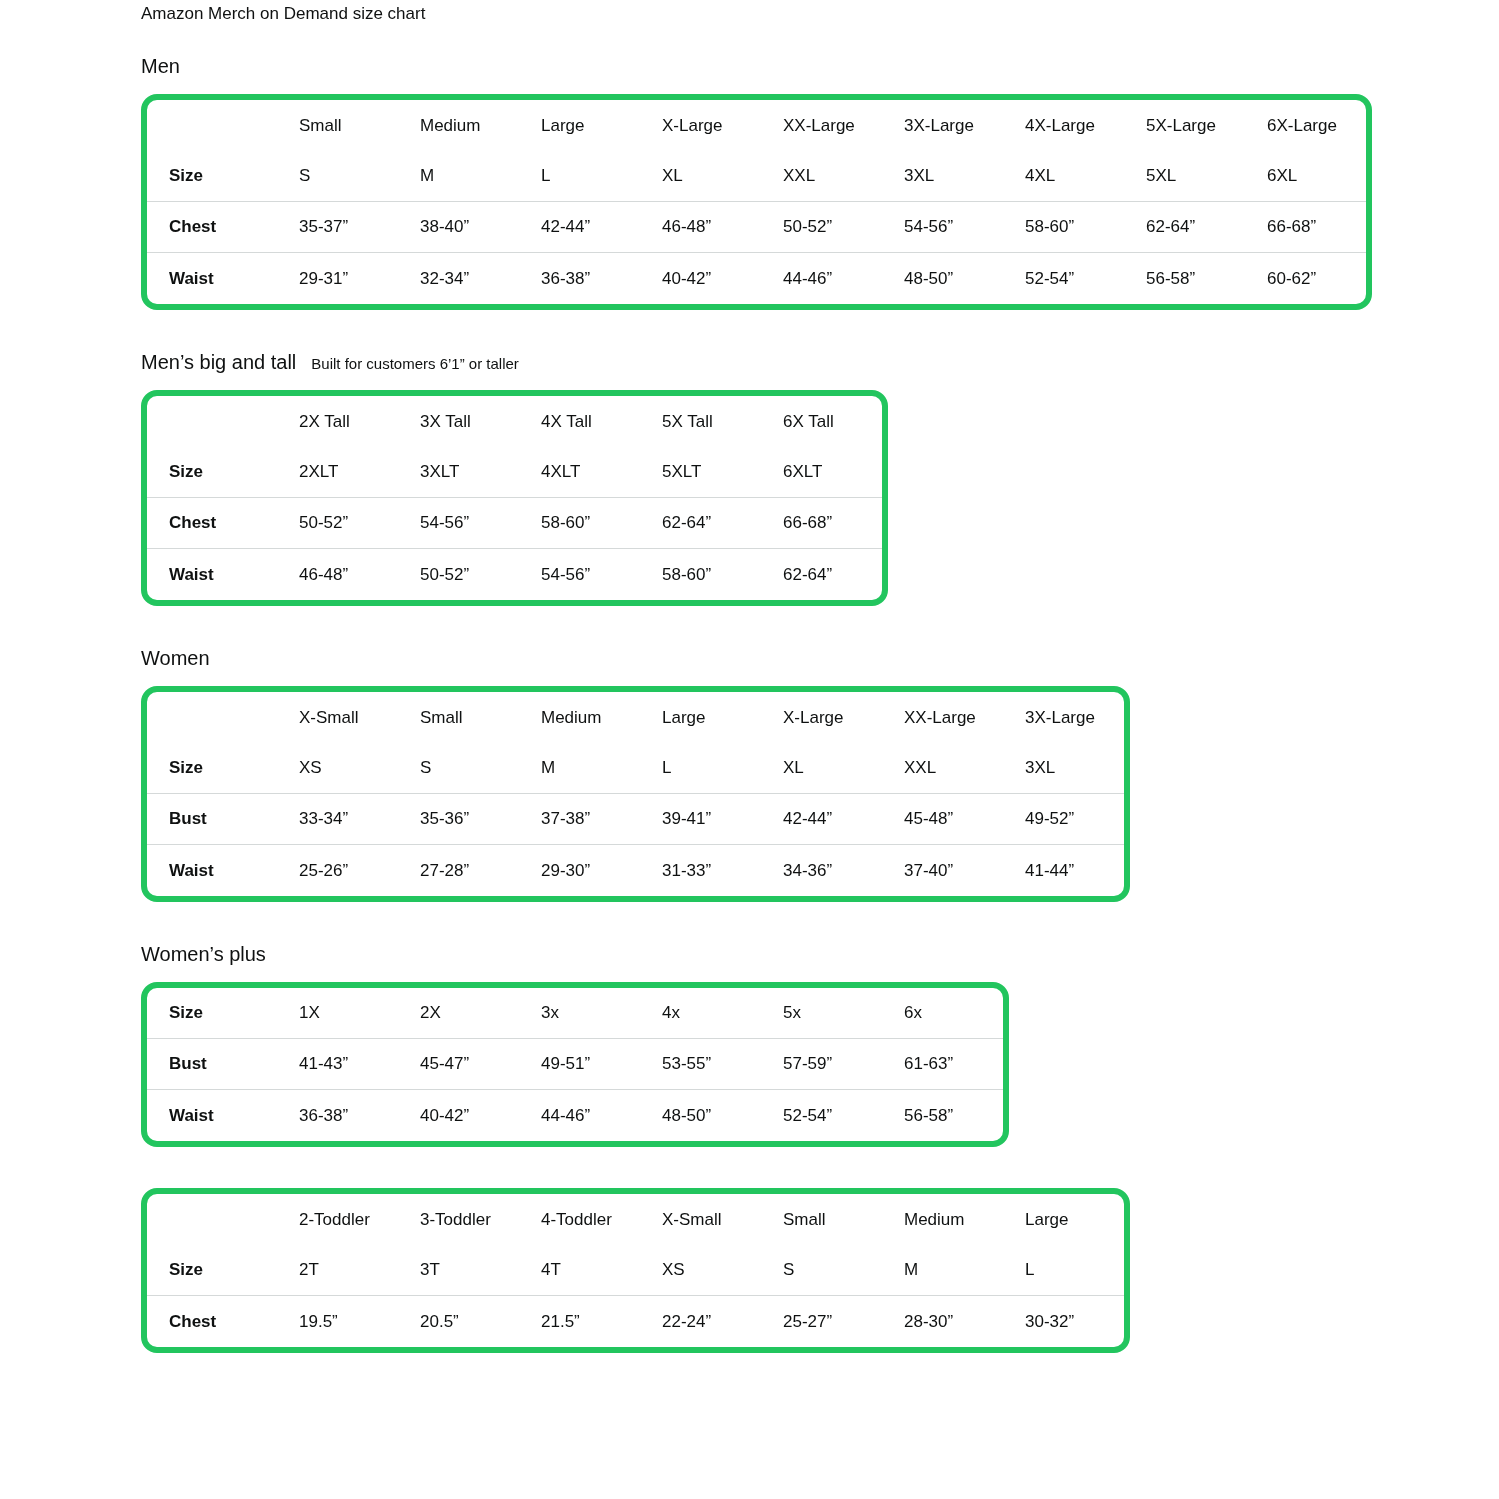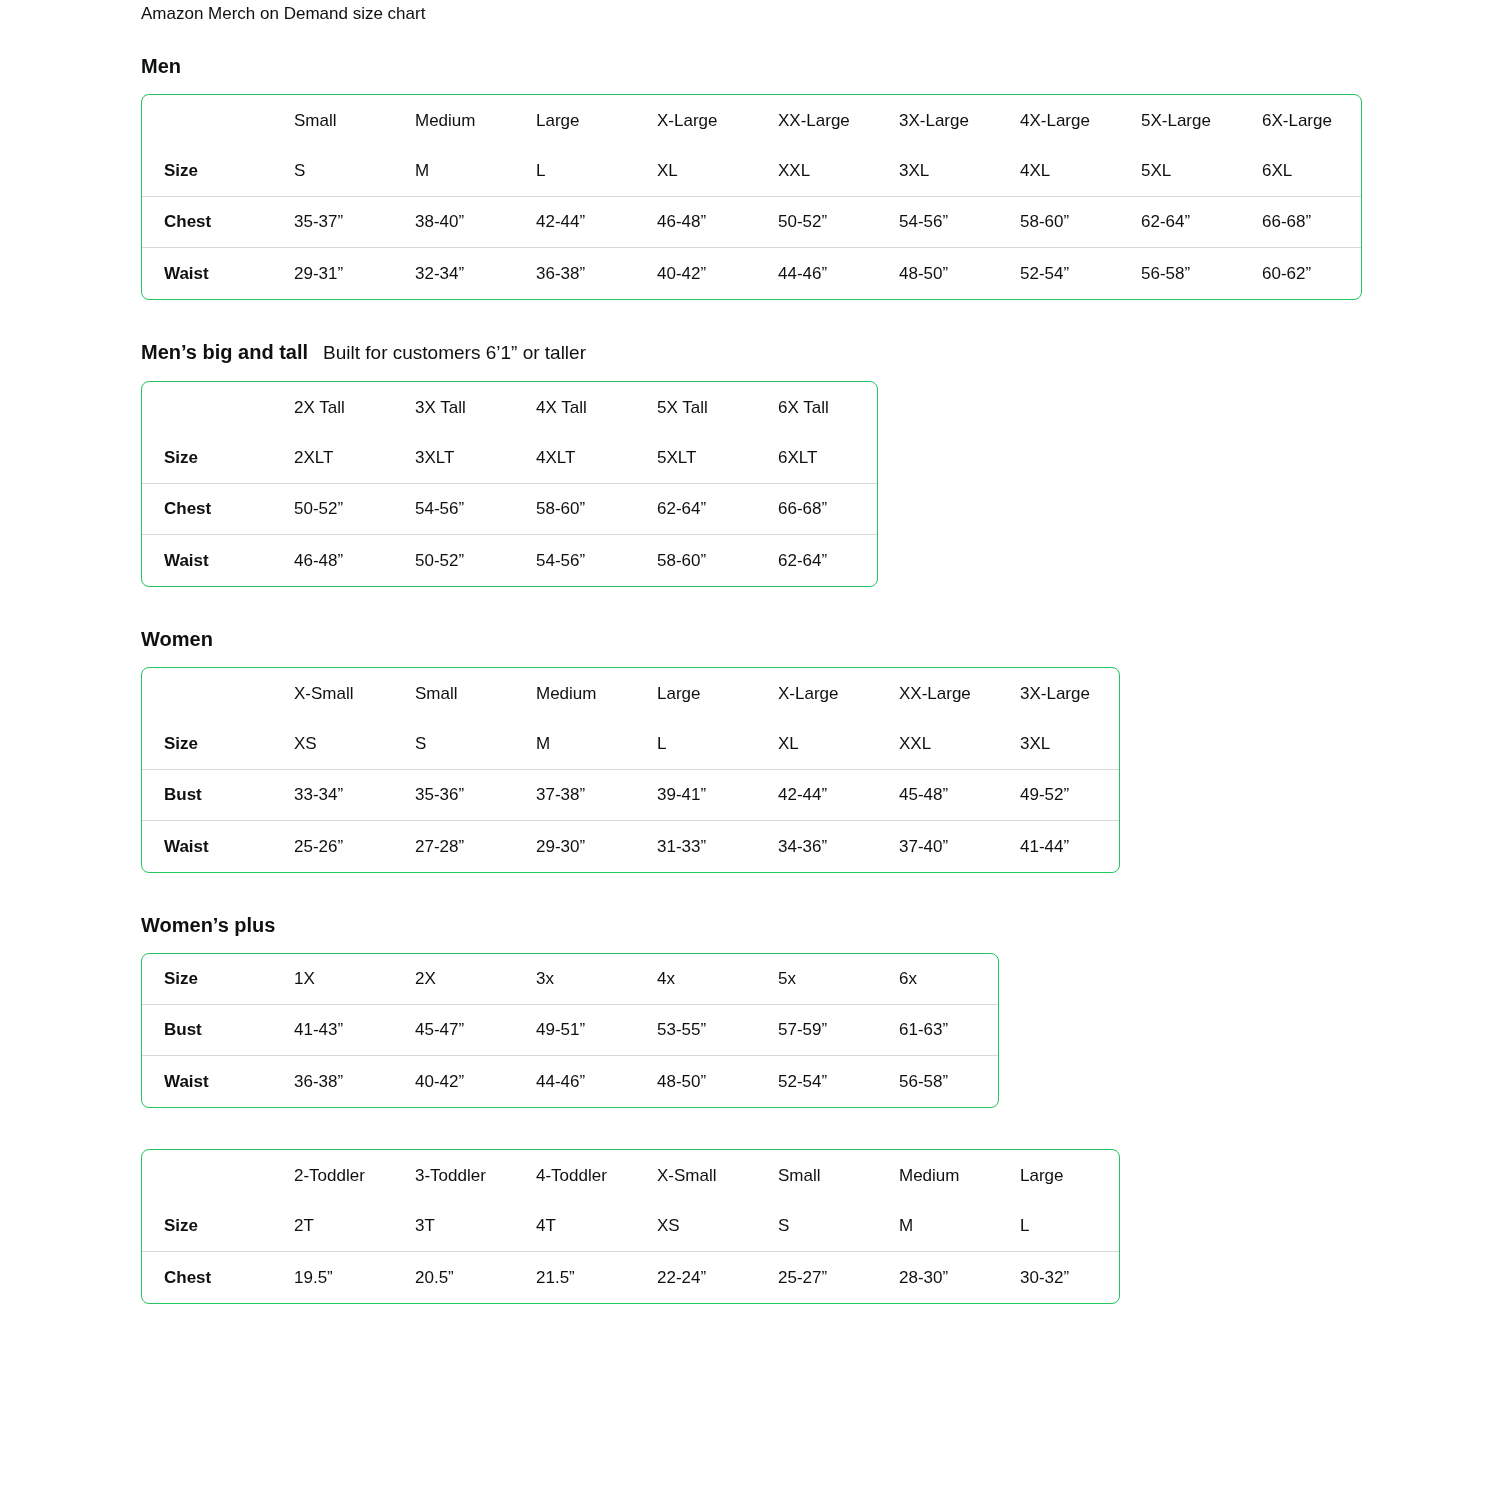--- a/index.html
+++ b/index.html
@@ -23,35 +23,35 @@
   .size-section { margin-top: 41px; }
   .size-section.first { margin-top: 31px; }
   .section-header {
     display: flex;
     align-items: baseline;
     margin-bottom: 17px;
   }
   .section-title {
     font-size: 20px;
     line-height: 22px;
-    font-weight: 700;
+    font-weight: 400;
     color: #0f1111;
   }
   .section-subtitle {
-    font-size: 19px;
+    font-size: 15px;
     font-weight: 400;
     color: #0f1111;
     margin-left: 15px;
   }
   table.size-table {
     border-collapse: separate;
     border-spacing: 0;
     table-layout: fixed;
-    border: 1px solid #22c55e;
-    border-radius: 8px;
+    border: 6px solid #22c55e;
+    border-radius: 16px;
     overflow: hidden;
   }
   col.col-label { width: 130px; }
   col.col-data  { width: 121px; }
   .size-table th, .size-table td {
     height: 51px;
     padding: 0 8px 0 22px;
     text-align: left;
     vertical-align: middle;
     font-size: 17px;

